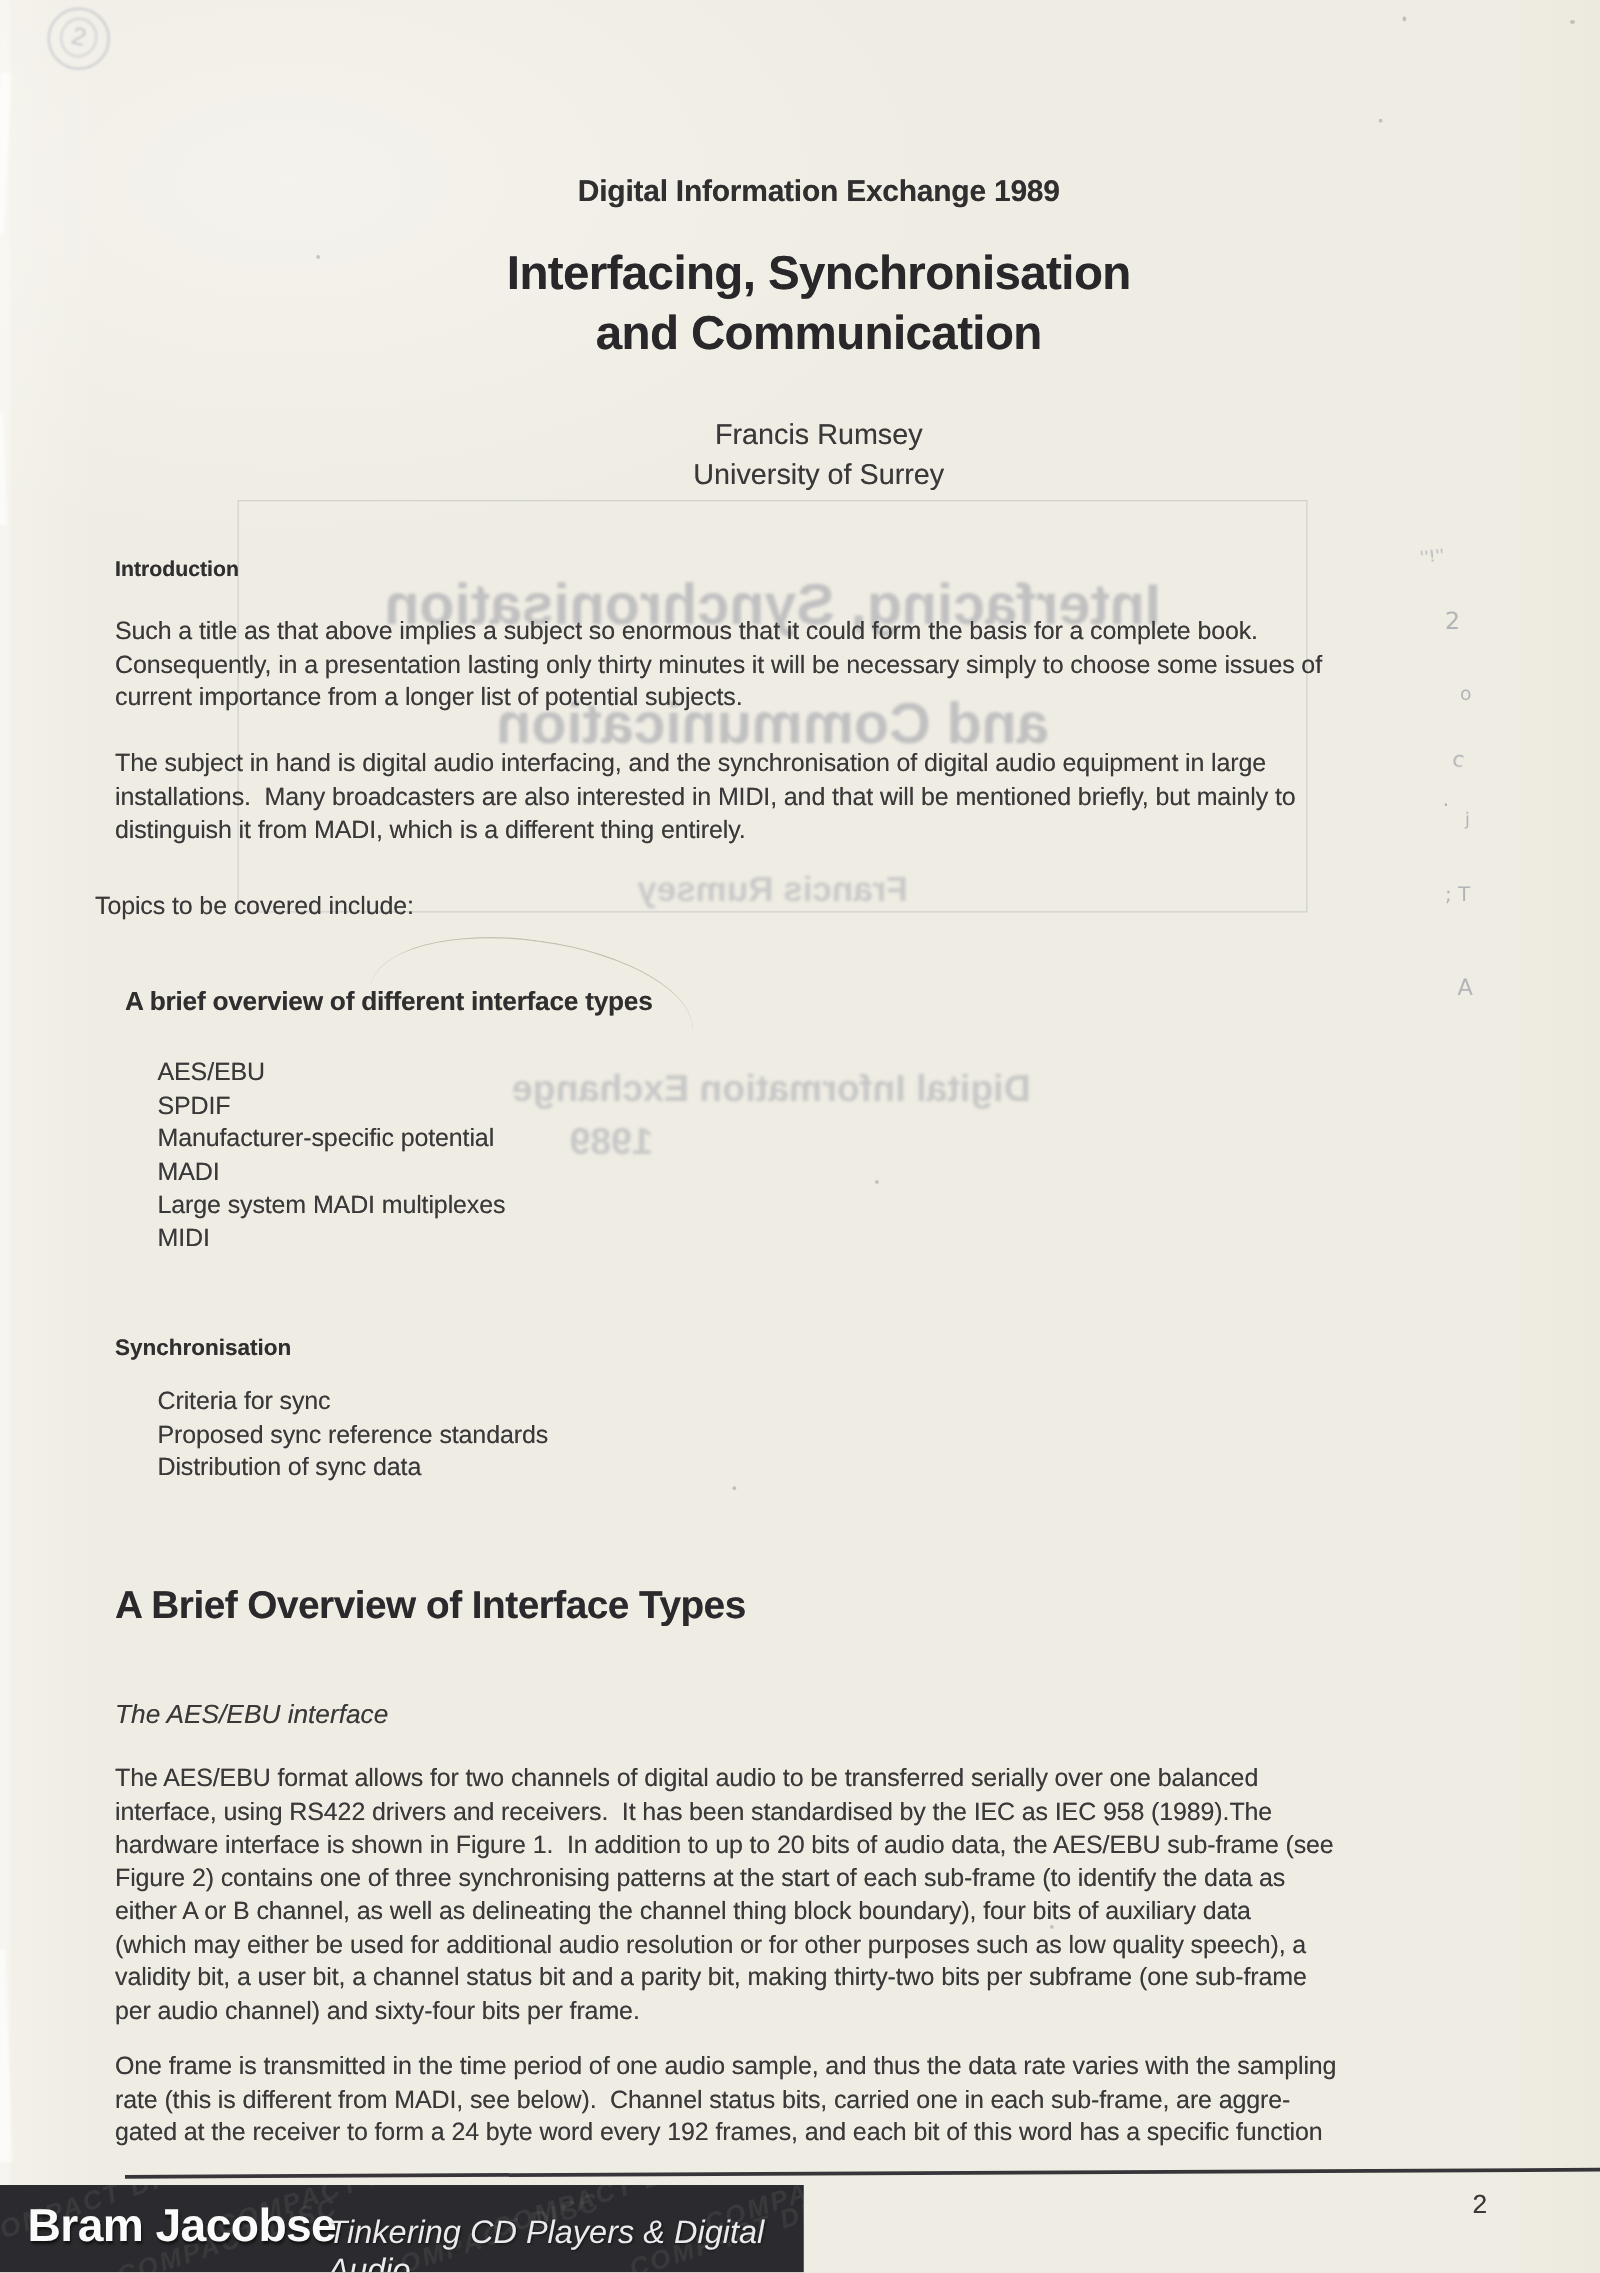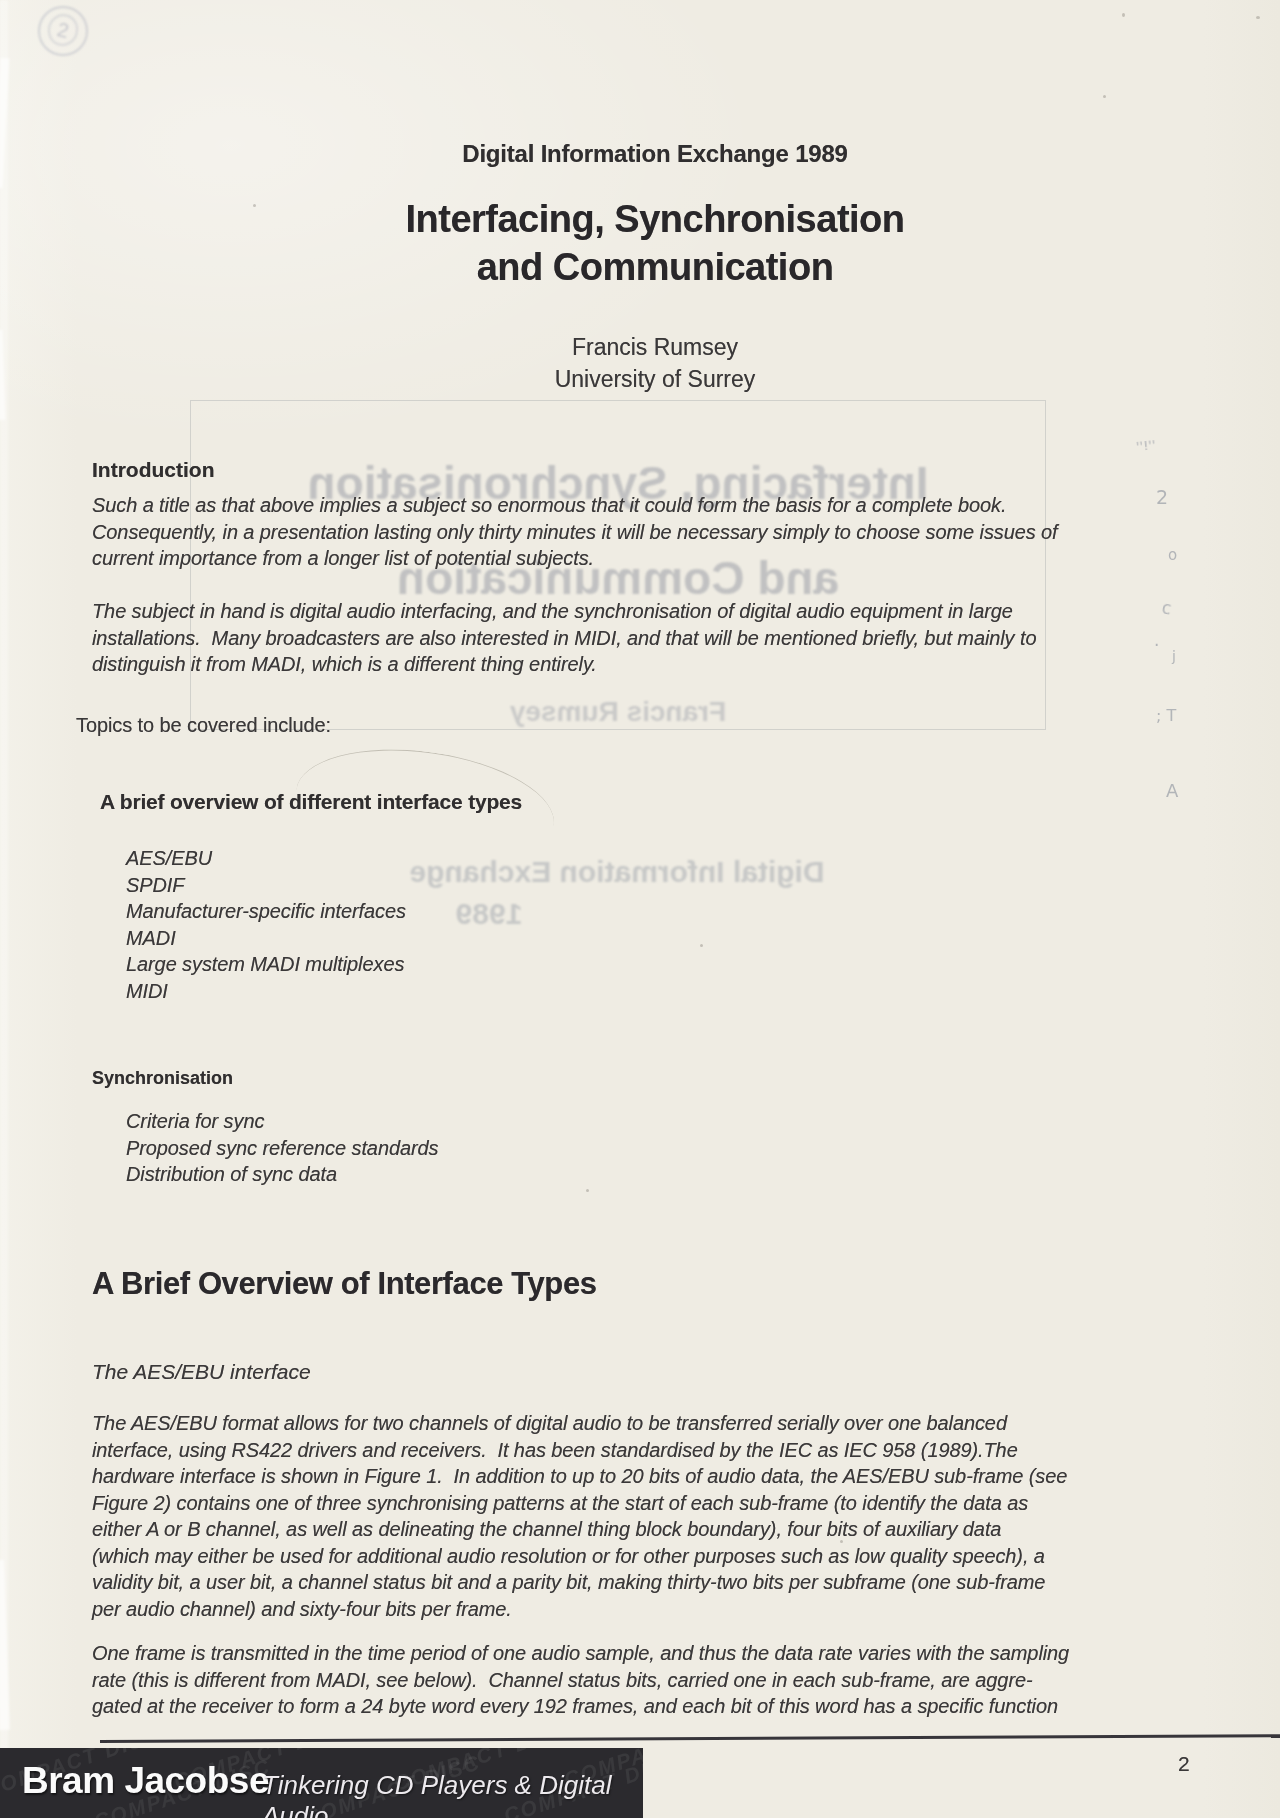--- a/index.html
+++ b/index.html
@@ -3,21 +3,21 @@
 <meta charset="utf-8">
 <style>
   html,body{margin:0;padding:0;}
   body{width:1280px;height:1818px;background:#e8e5dc;font-family:"Liberation Sans","DejaVu Sans",sans-serif;}
   #page{position:relative;width:1280px;height:1818px;overflow:hidden;
         background:
           radial-gradient(ellipse 900px 500px at 18% 8%, rgba(255,255,255,0.35), rgba(255,255,255,0) 60%),
           linear-gradient(90deg, #f3f1e9 0%, #efece3 6%, #efece3 94%, #ece9df 100%),
           #efece3;}
   .txt{position:absolute;color:#3a3839;text-shadow:0 0 0.5px rgba(58,56,57,0.55);}
-  .line{white-space:pre;font-style:italic;}
+  .line{white-space:pre;}
   .body-txt{font-size:20px;line-height:26.5px;letter-spacing:-0.1px;}
   .bold{font-weight:bold;color:#302e2f;}
   .center{text-align:center;}
   .ghost{position:absolute;transform:scaleX(-1);color:rgba(124,131,146,0.40);
          filter:blur(1.3px);font-weight:bold;text-align:center;white-space:pre;}
   .mark{position:absolute;color:rgba(118,126,142,0.50);filter:blur(0.4px);font-family:"DejaVu Sans",sans-serif;}
   .speck{position:absolute;border-radius:50%;background:rgba(115,110,100,0.35);}
   .edge{position:absolute;background:rgba(255,255,255,0.6);filter:blur(1px);}
   #ghost-box{position:absolute;left:190px;top:400px;width:854px;height:328px;
              border:1px solid rgba(140,145,152,0.30);}
@@ -59,21 +59,21 @@
   <div class="txt center" style="left:15px;top:366px;width:1280px;font-size:23px">University of Surrey</div>
 
   <div id="ghost-box">
     <div class="ghost" style="left:0;top:55px;width:854px;font-size:46px">Interfacing, Synchronisation</div>
     <div class="ghost" style="left:0;top:150px;width:854px;font-size:46px">and Communication</div>
     <div class="ghost" style="left:0;top:295px;width:854px;font-size:28px;color:rgba(124,131,146,0.32)">Francis Rumsey</div>
   </div>
   <div class="ghost" style="left:190px;top:855px;width:854px;font-size:30px;color:rgba(124,131,146,0.34)">Digital Information Exchange</div>
   <div class="ghost" style="left:62px;top:897px;width:854px;font-size:30px;color:rgba(124,131,146,0.34)">1989</div>
 
-  <div class="txt bold" style="left:92px;top:458px;font-size:21px">Introduction</div>
+  <div class="txt bold" style="left:92px;top:446px;font-size:17px">Introduction</div>
 
   <div class="txt body-txt" style="left:92px;top:492px">
     <div class="line">Such a title as that above implies a subject so enormous that it could form the basis for a complete book.</div>
     <div class="line">Consequently, in a presentation lasting only thirty minutes it will be necessary simply to choose some issues of</div>
     <div class="line">current importance from a longer list of potential subjects.</div>
   </div>
 
   <div class="txt body-txt" style="left:92px;top:598px">
     <div class="line">The subject in hand is digital audio interfacing, and the synchronisation of digital audio equipment in large</div>
     <div class="line">installations.  Many broadcasters are also interested in MIDI, and that will be mentioned briefly, but mainly to</div>
@@ -81,21 +81,21 @@
   </div>
 
   <div class="txt body-txt" style="left:76px;top:712px">Topics to be covered include:</div>
 
   <div id="scratch"></div>
 
   <div class="txt bold" style="left:100px;top:790px;font-size:21px;letter-spacing:-0.2px">A brief overview of different interface types</div>
   <div class="txt body-txt" style="left:126px;top:845px">
     <div class="line">AES/EBU</div>
     <div class="line">SPDIF</div>
-    <div class="line">Manufacturer-specific interfaces</div>
+    <div class="line">Manufacturer-specific potential</div>
     <div class="line">MADI</div>
     <div class="line">Large system MADI multiplexes</div>
     <div class="line">MIDI</div>
   </div>
 
   <div class="txt bold" style="left:92px;top:1068px;font-size:18px">Synchronisation</div>
   <div class="txt body-txt" style="left:126px;top:1108px">
     <div class="line">Criteria for sync</div>
     <div class="line">Proposed sync reference standards</div>
     <div class="line">Distribution of sync data</div>

